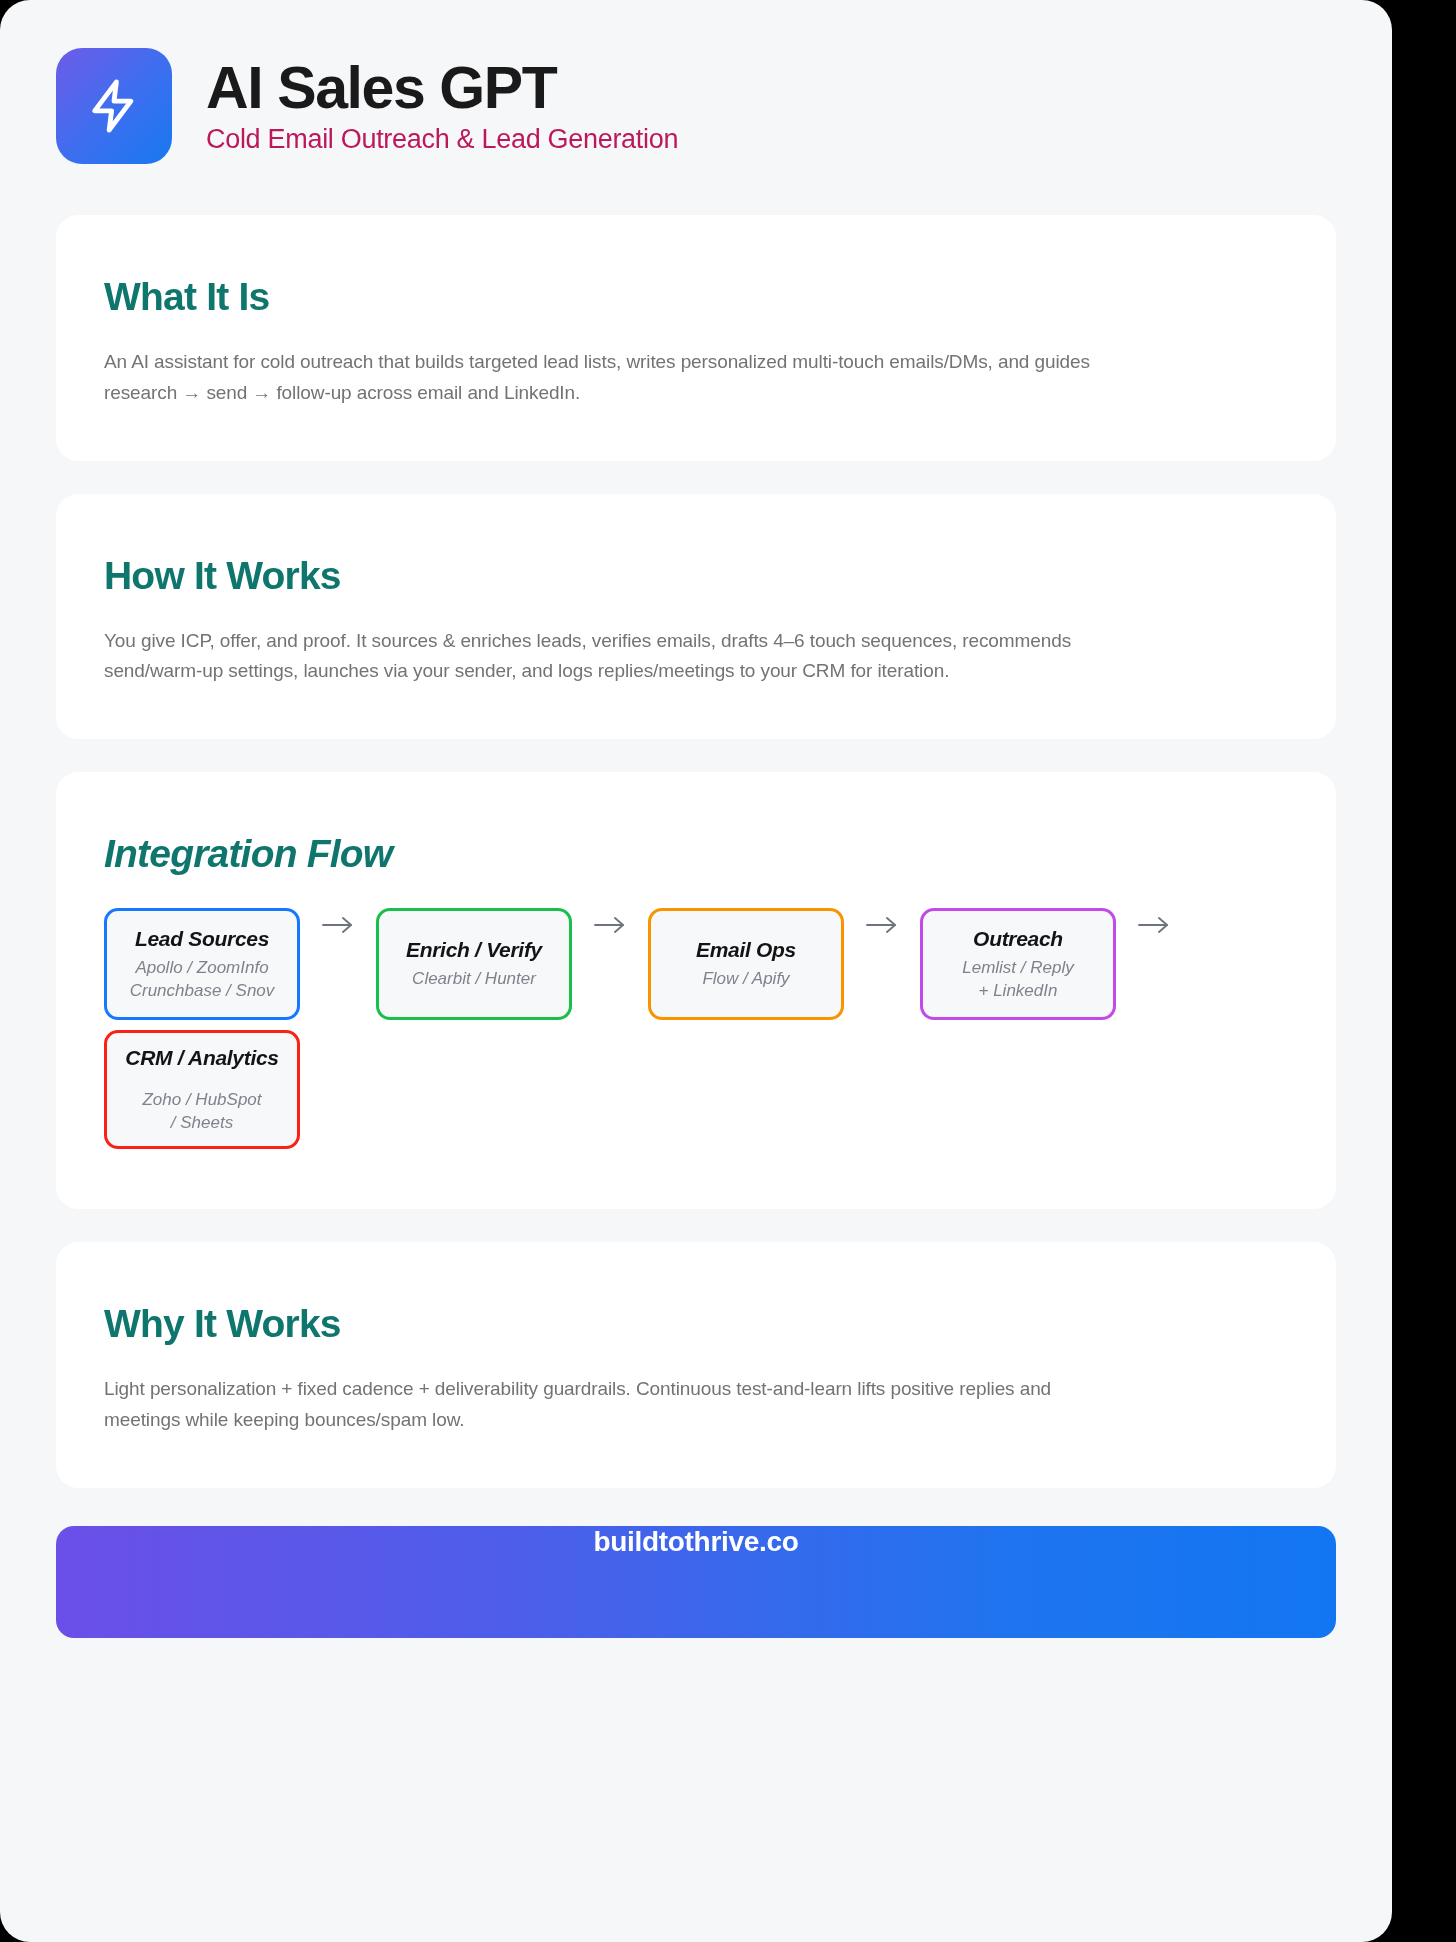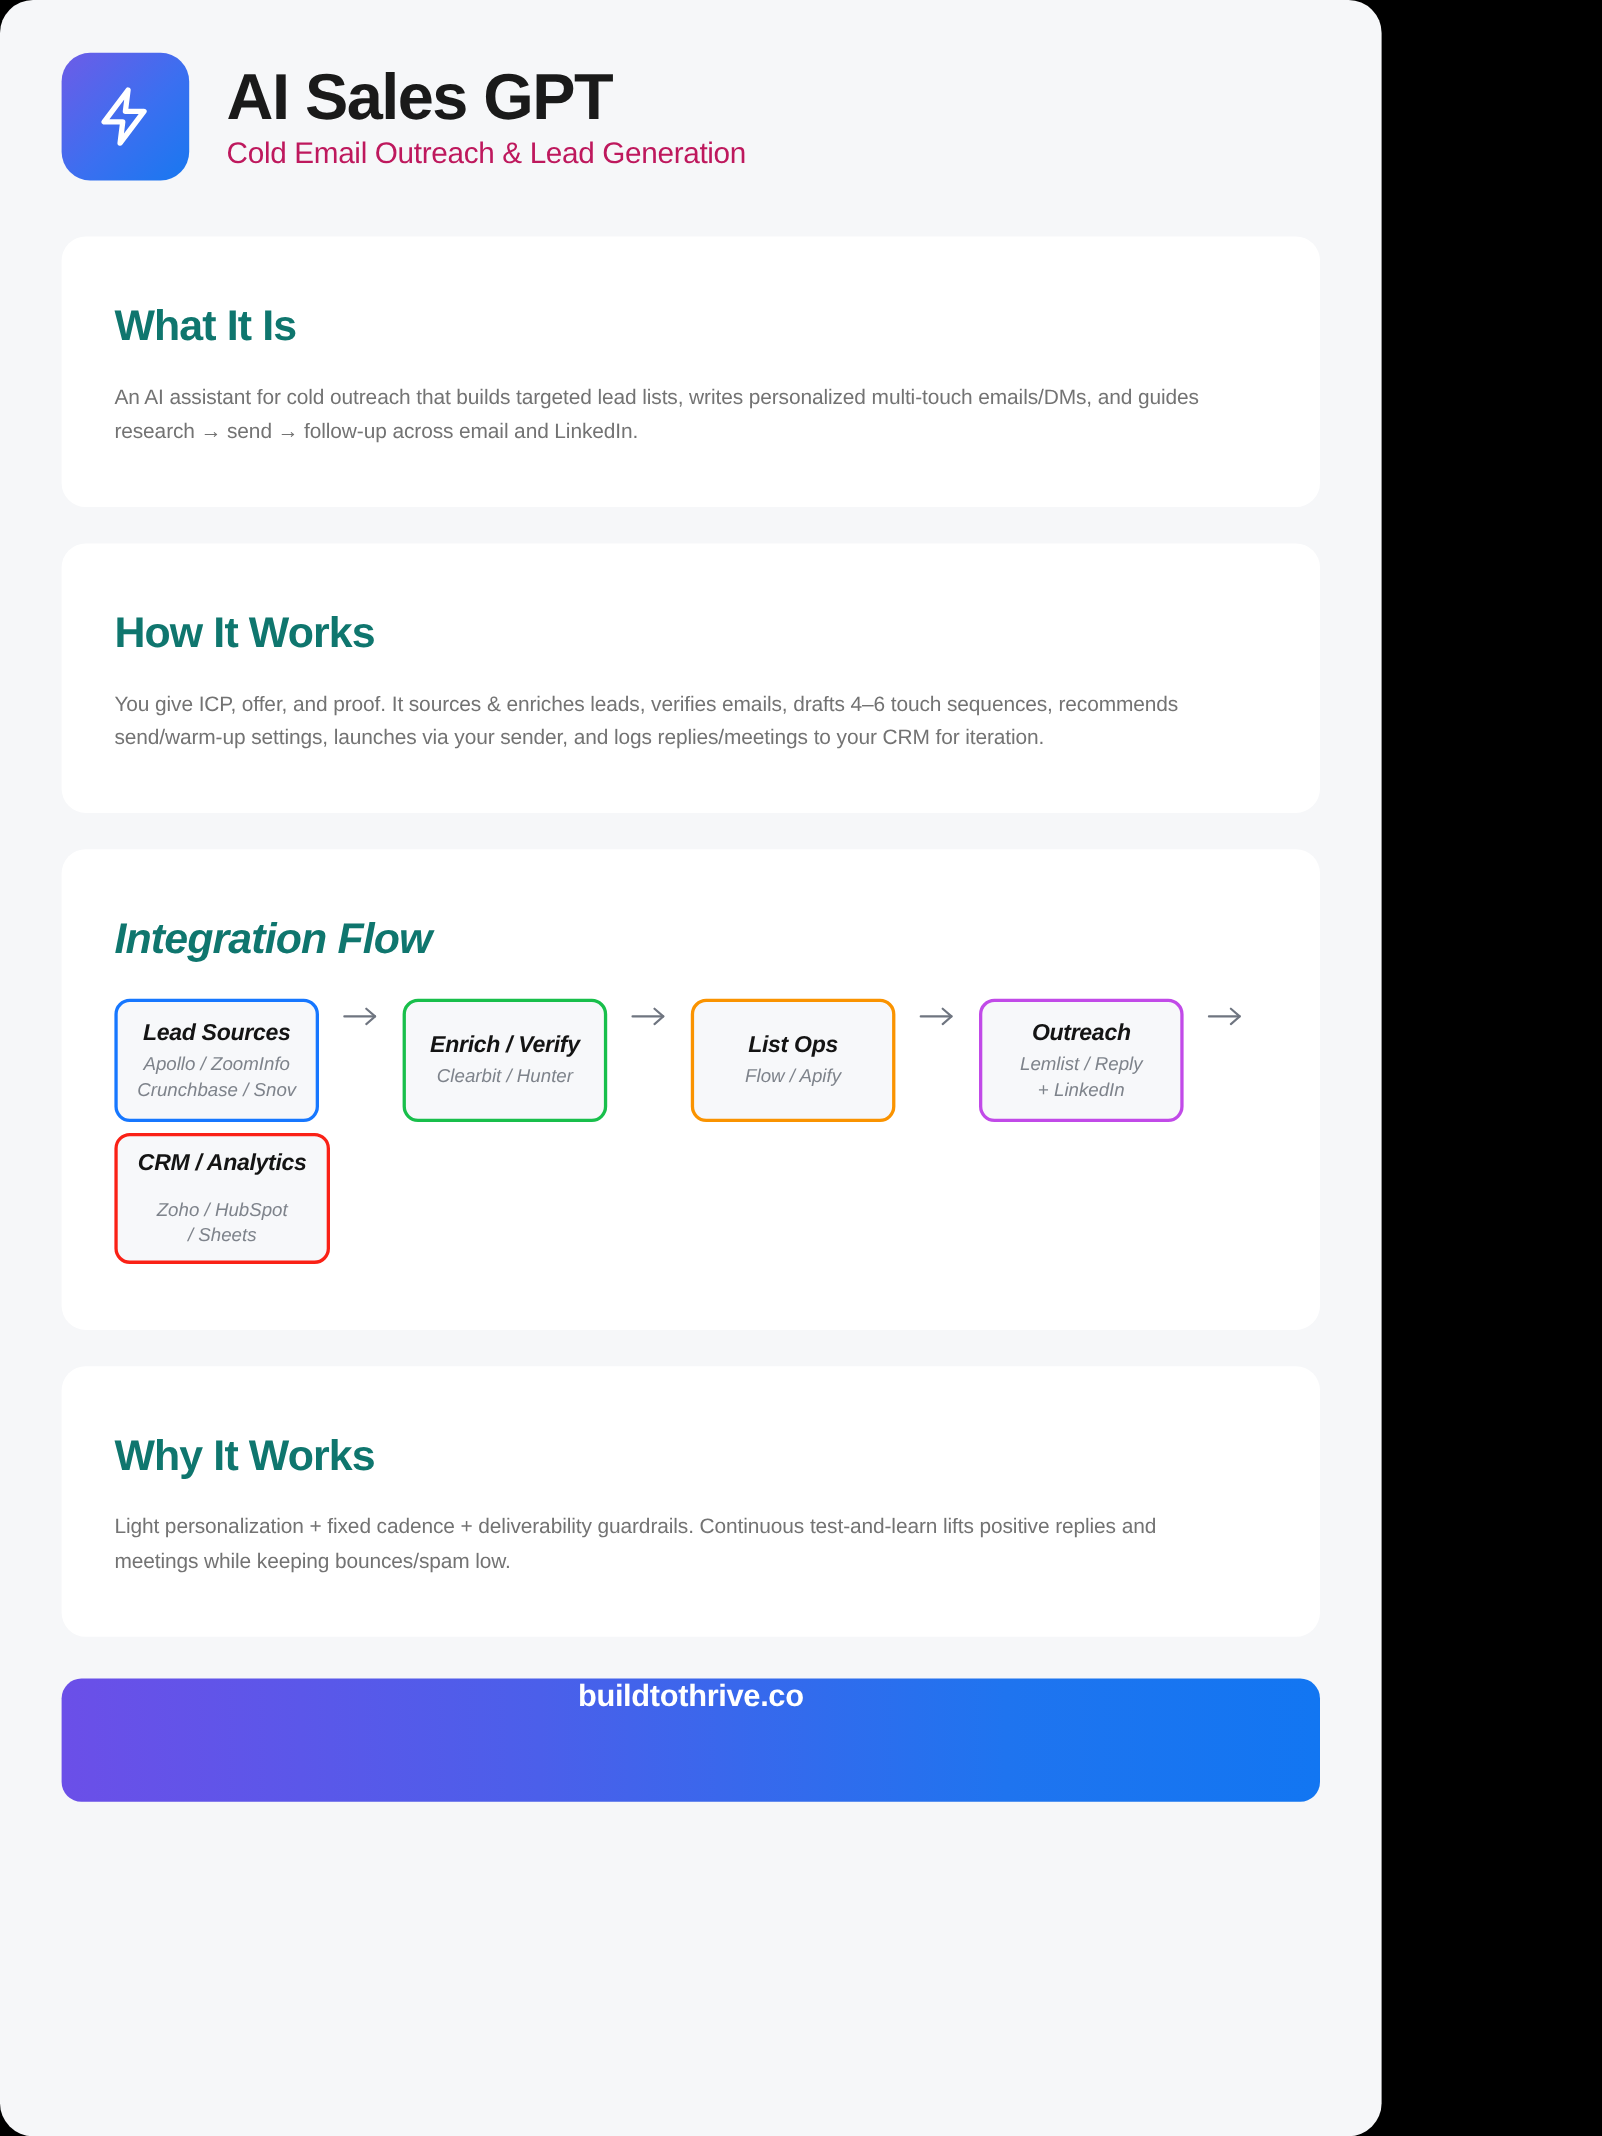--- a/index.html
+++ b/index.html
@@ -6,21 +6,21 @@
 
   html, body {
     width: 1456px;
     height: 1942px;
     background: #000000;
     font-family: "Liberation Sans", sans-serif;
   }
 
   .page {
     position: relative;
-    width: 1256px;
+    width: 1392px;
     height: 1942px;
     background: #f6f7f9;
     border-radius: 30px;
     overflow: hidden;
     padding: 0 56px;
   }
 
   
   .header {
     display: flex;
@@ -212,21 +212,21 @@
           <div class="node-sub">Clearbit / Hunter</div>
         </div>
         <div class="flow-arrow">
           <svg width="34" height="20" viewBox="0 0 34 20" fill="none" stroke="#6f7580" stroke-width="1.9" stroke-linecap="round" stroke-linejoin="round">
               <line x1="2" y1="10" x2="30" y2="10"></line>
               <polyline points="22 3 30 10 22 17"></polyline>
             </svg>
         </div>
 
         <div class="flow-node n-orange" style="border-color: rgb(250, 147, 0);">
-          <div class="node-title">List Ops</div>
+          <div class="node-title">Email Ops</div>
           <div class="node-sub">Flow / Apify</div>
         </div>
         <div class="flow-arrow">
           <svg width="34" height="20" viewBox="0 0 34 20" fill="none" stroke="#6f7580" stroke-width="1.9" stroke-linecap="round" stroke-linejoin="round">
               <line x1="2" y1="10" x2="30" y2="10"></line>
               <polyline points="22 3 30 10 22 17"></polyline>
             </svg>
         </div>
 
         <div class="flow-node n-purple" style="border-color: rgb(193, 74, 232);">

